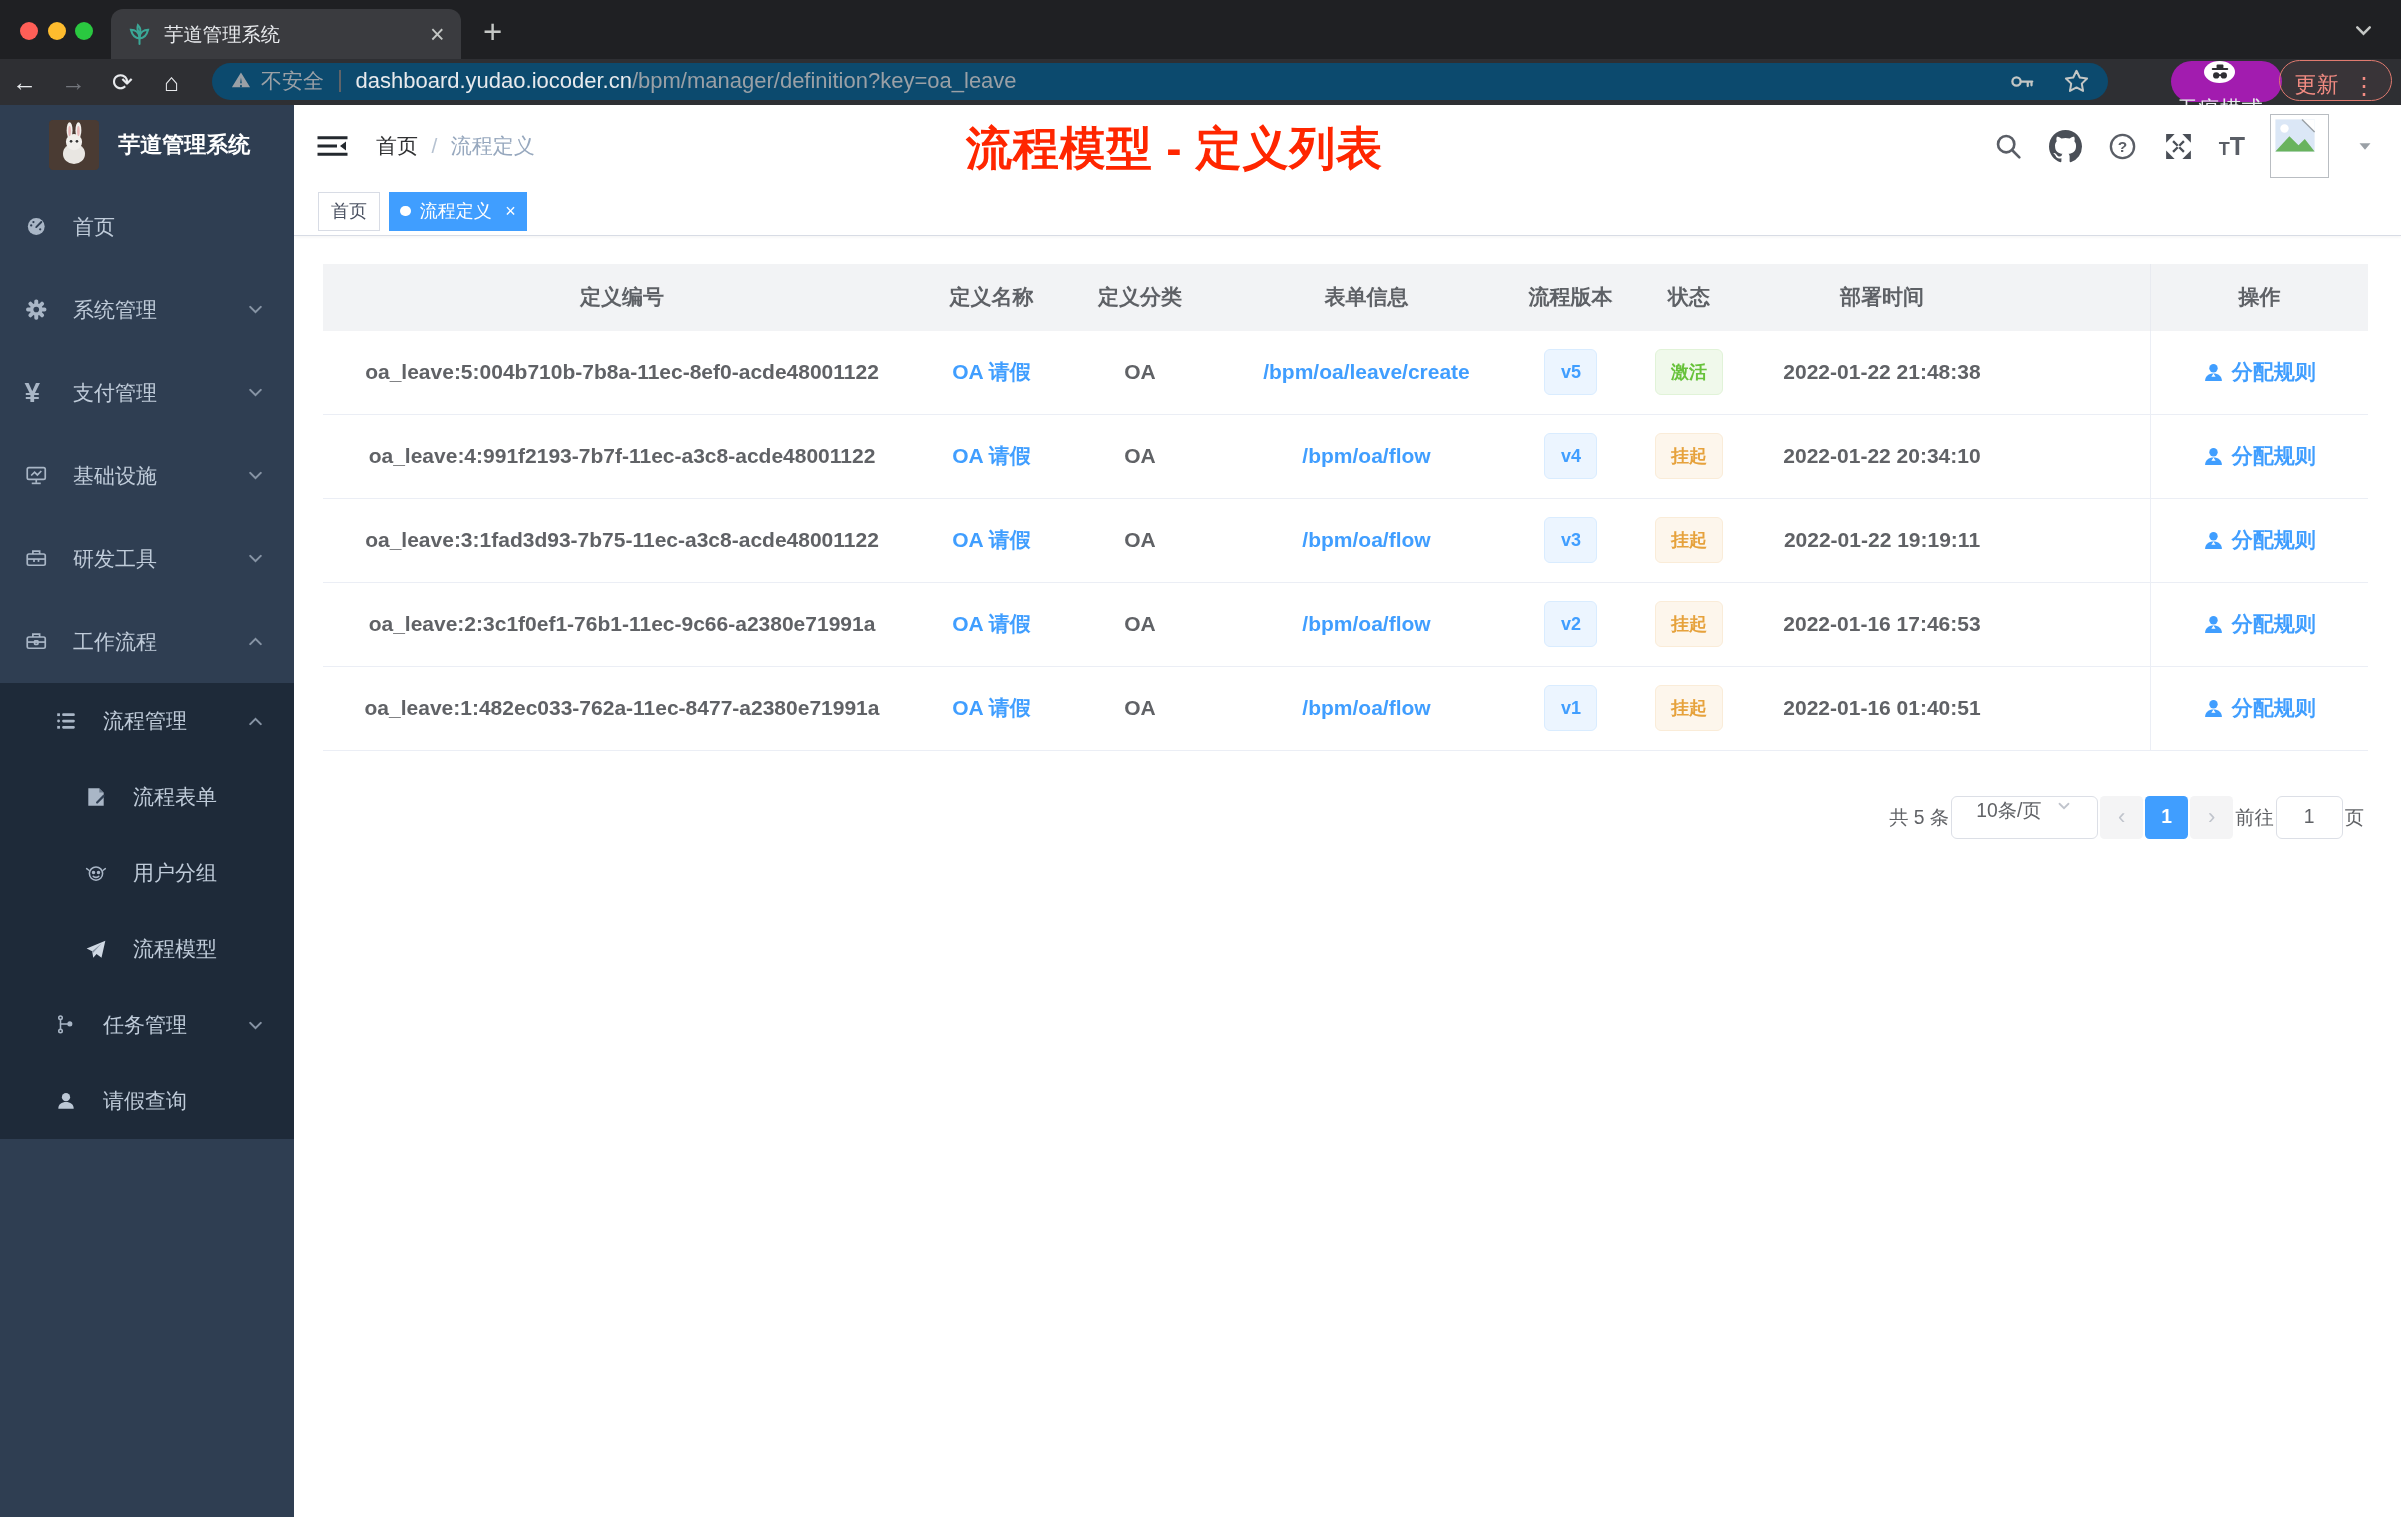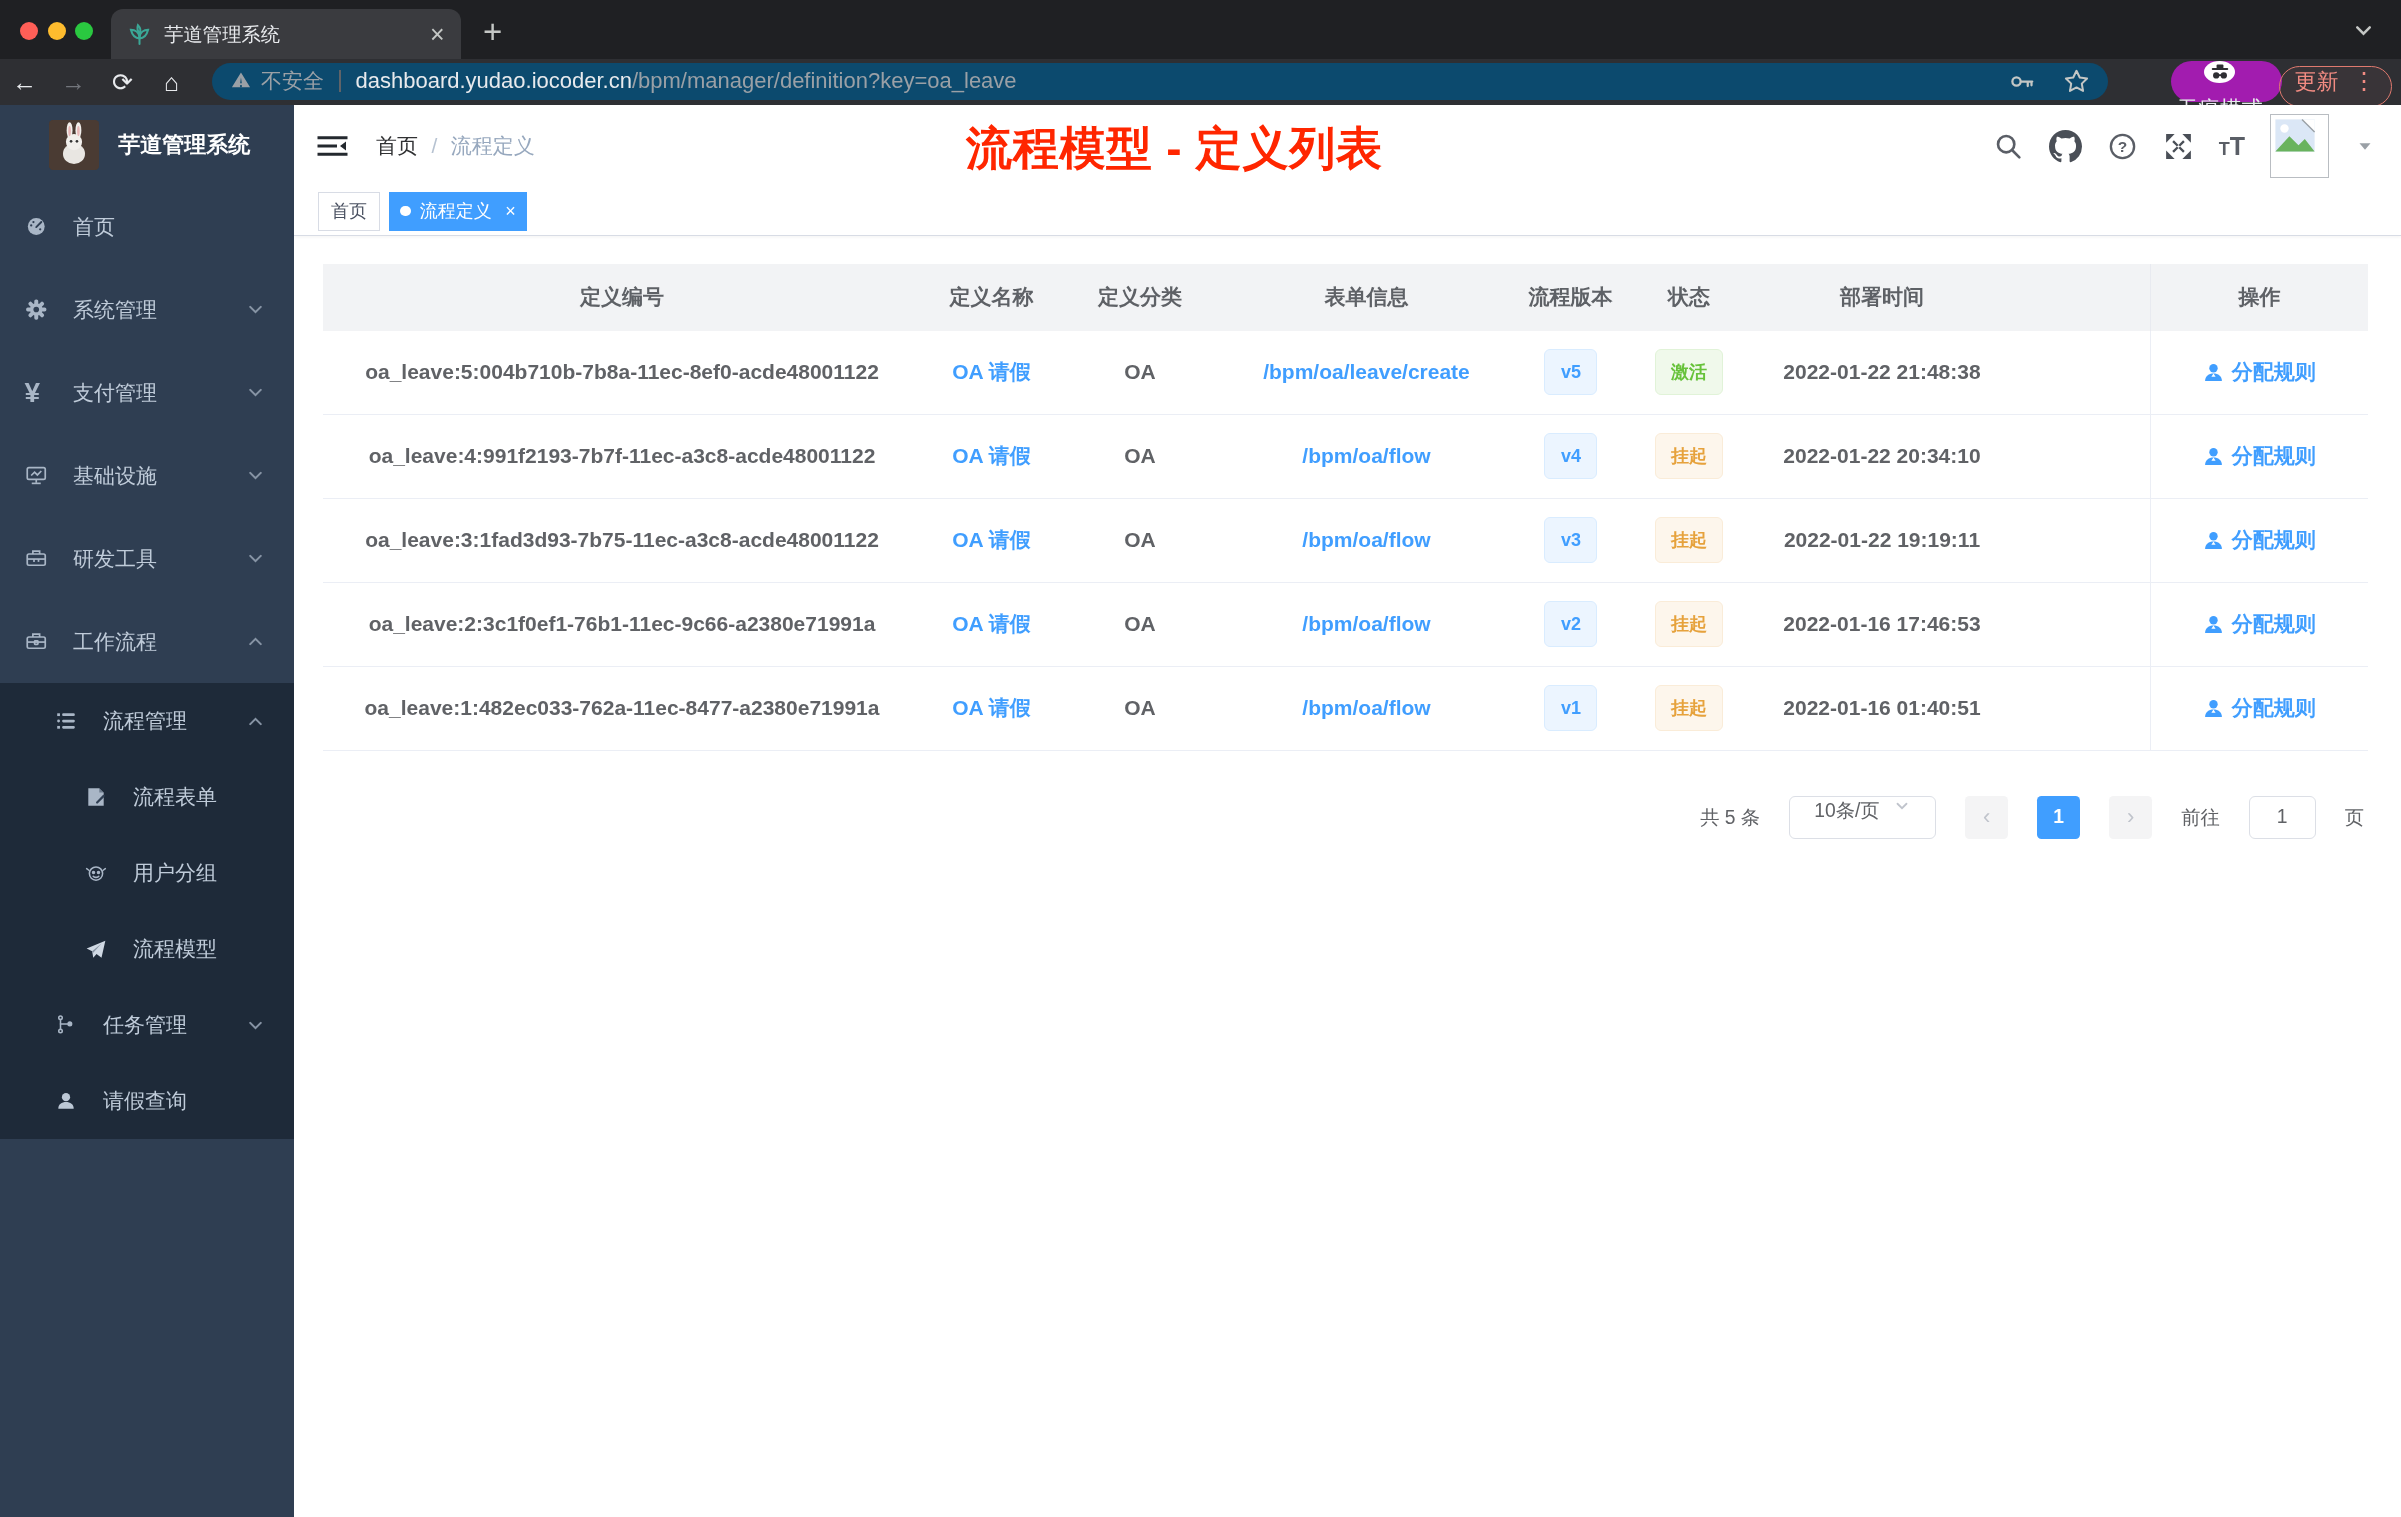--- a/index.html
+++ b/index.html
@@ -27,22 +27,22 @@
   .sec { display:flex; align-items:center; gap:9px; font-size:21px; color:#9aa0a6; }
   .url-div { width:1.5px; height:22px; background:#5f6368; margin:0 15px; }
   .url-host { color:#e8eaed; }
   .url-path { color:#9aa0a6; }
   .url-right { margin-left:auto; display:flex; align-items:center; gap:27px; color:#c4c7c5; }
   .incog { position:absolute; right:119px; top:2.2px; height:41px; background:#a21caf;
     border-radius:21px; display:flex; align-items:center; gap:10.4px; padding:0 19.3px 0 6px;
     color:#e8eaed; font-size:21.5px;flex-direction:column; }
   .incog-circle { width:31px; height:31px; background:#fff; border-radius:50%;
     display:flex; align-items:center; justify-content:center; }
-  .updatebtn { position:absolute; right:9px; top:7px; height:41px; border:1.5px solid #e07a6f;
-    border-radius:21px; display:flex; align-items:flex-start; gap:13.4px; padding:0 15px;
+  .updatebtn { position:absolute; right:9px; top:1px; height:41px; border:1.5px solid #e07a6f;
+    border-radius:21px; display:flex; align-items:flex-end; gap:13.4px; padding:0 15px;
     color:#f28b82; font-size:22px; background:rgba(242,139,130,0.06); }
   .kebab { font-size:24px; letter-spacing:0; color:#f28b82; }
 
   
   .app { display:flex; height:1412px; }
   .sidebar { width:294px; background:#2f3e52; color:#bfcbd9; flex-shrink:0; }
   .logo-row { height:80px; display:flex; align-items:center; gap:19.3px; padding:0 0 0 49px; }
   .logo-img { width:50px; height:50px; border-radius:4.5px; overflow:hidden; background:#4a3b33; }
   .logo-title { color:#fff; font-size:22px; font-weight:700; white-space:nowrap; }
   .menu-item { height:83px; display:flex; align-items:center; font-size:21px; cursor:pointer; }
@@ -92,21 +92,21 @@
     align-items:center; justify-content:center; gap:7.4px; }
   .thead .cell.action { border-left:1.5px solid #e8eaf0; }
   .link { color:#409eff; cursor:pointer; }
   .badge { display:inline-block; font-size:18px; line-height:1; padding:13.4px 15px; border-radius:6px; border:0.7px solid; }
   .badge.version { background:#ecf5ff; border-color:#d9ecff; color:#409eff;padding-left:16px; }
   .badge[data-type="success"] { background:#f0f9eb; border-color:#e1f3d8; color:#67c23a; }
   .badge[data-type="warning"] { background:#fdf6ec; border-color:#faecd8; color:#e6a23c; }
 
   
   .pagination { margin:45px 37px 0 0; display:flex; justify-content:flex-end; align-items:center;
-    gap:29px; font-size:19.3px; color:#606266; }
+    gap:2px; font-size:19.3px; color:#606266; }
   .psel { width:147px; height:43px; border:1.5px solid #dcdfe6; border-radius:6px; display:flex;
     justify-content:center; gap:13.4px; color:#606266; cursor:pointer; }
   .pbtn { width:43px; height:43px; background:#f4f4f5; border-radius:4.5px; display:flex;
     align-items:center; justify-content:center; font-size:22px; color:#c0c4cc; cursor:pointer; }
   .pnum { width:43px; height:43px; background:#409eff; border-radius:4.5px; color:#fff;
     display:flex; align-items:center; justify-content:center; font-weight:700; }
   .pgoto-input { width:67px; height:43px; border:1.5px solid #dcdfe6; border-radius:6px;
     text-align:center; font-size:19.3px; color:#606266; outline:none;
     font-family:"Liberation Sans","DejaVu Sans",sans-serif; }
   svg { display:block; }

